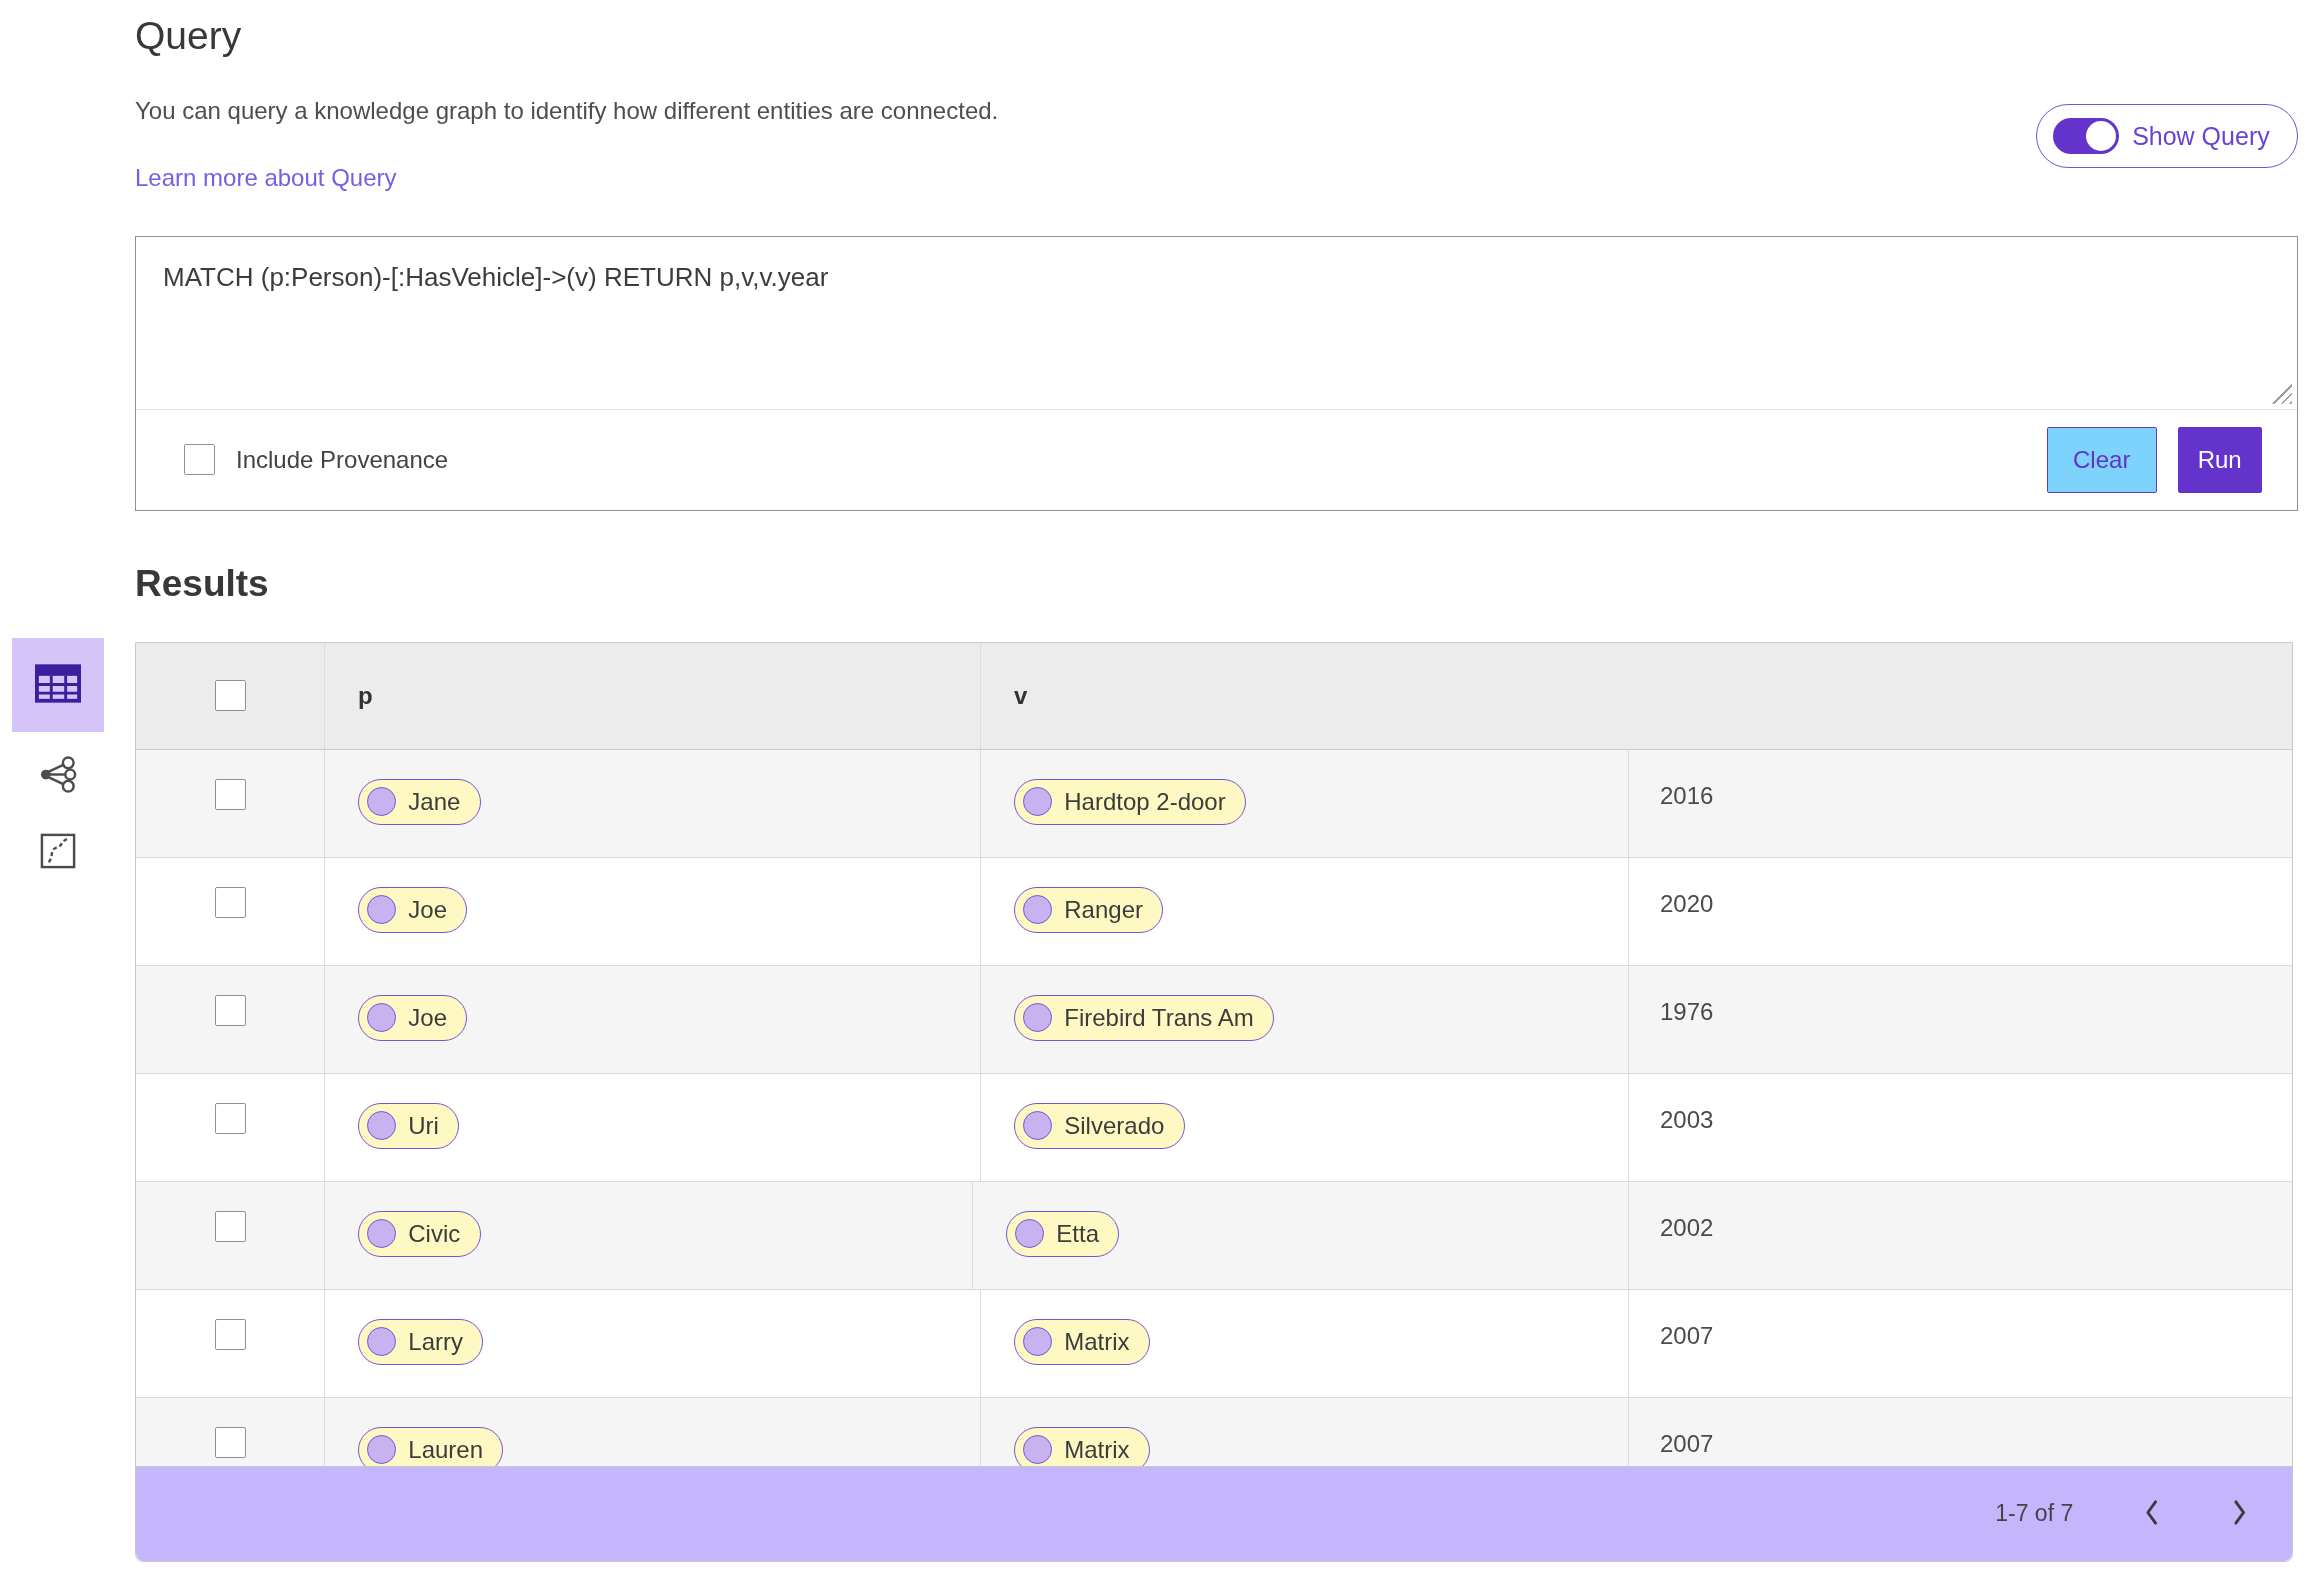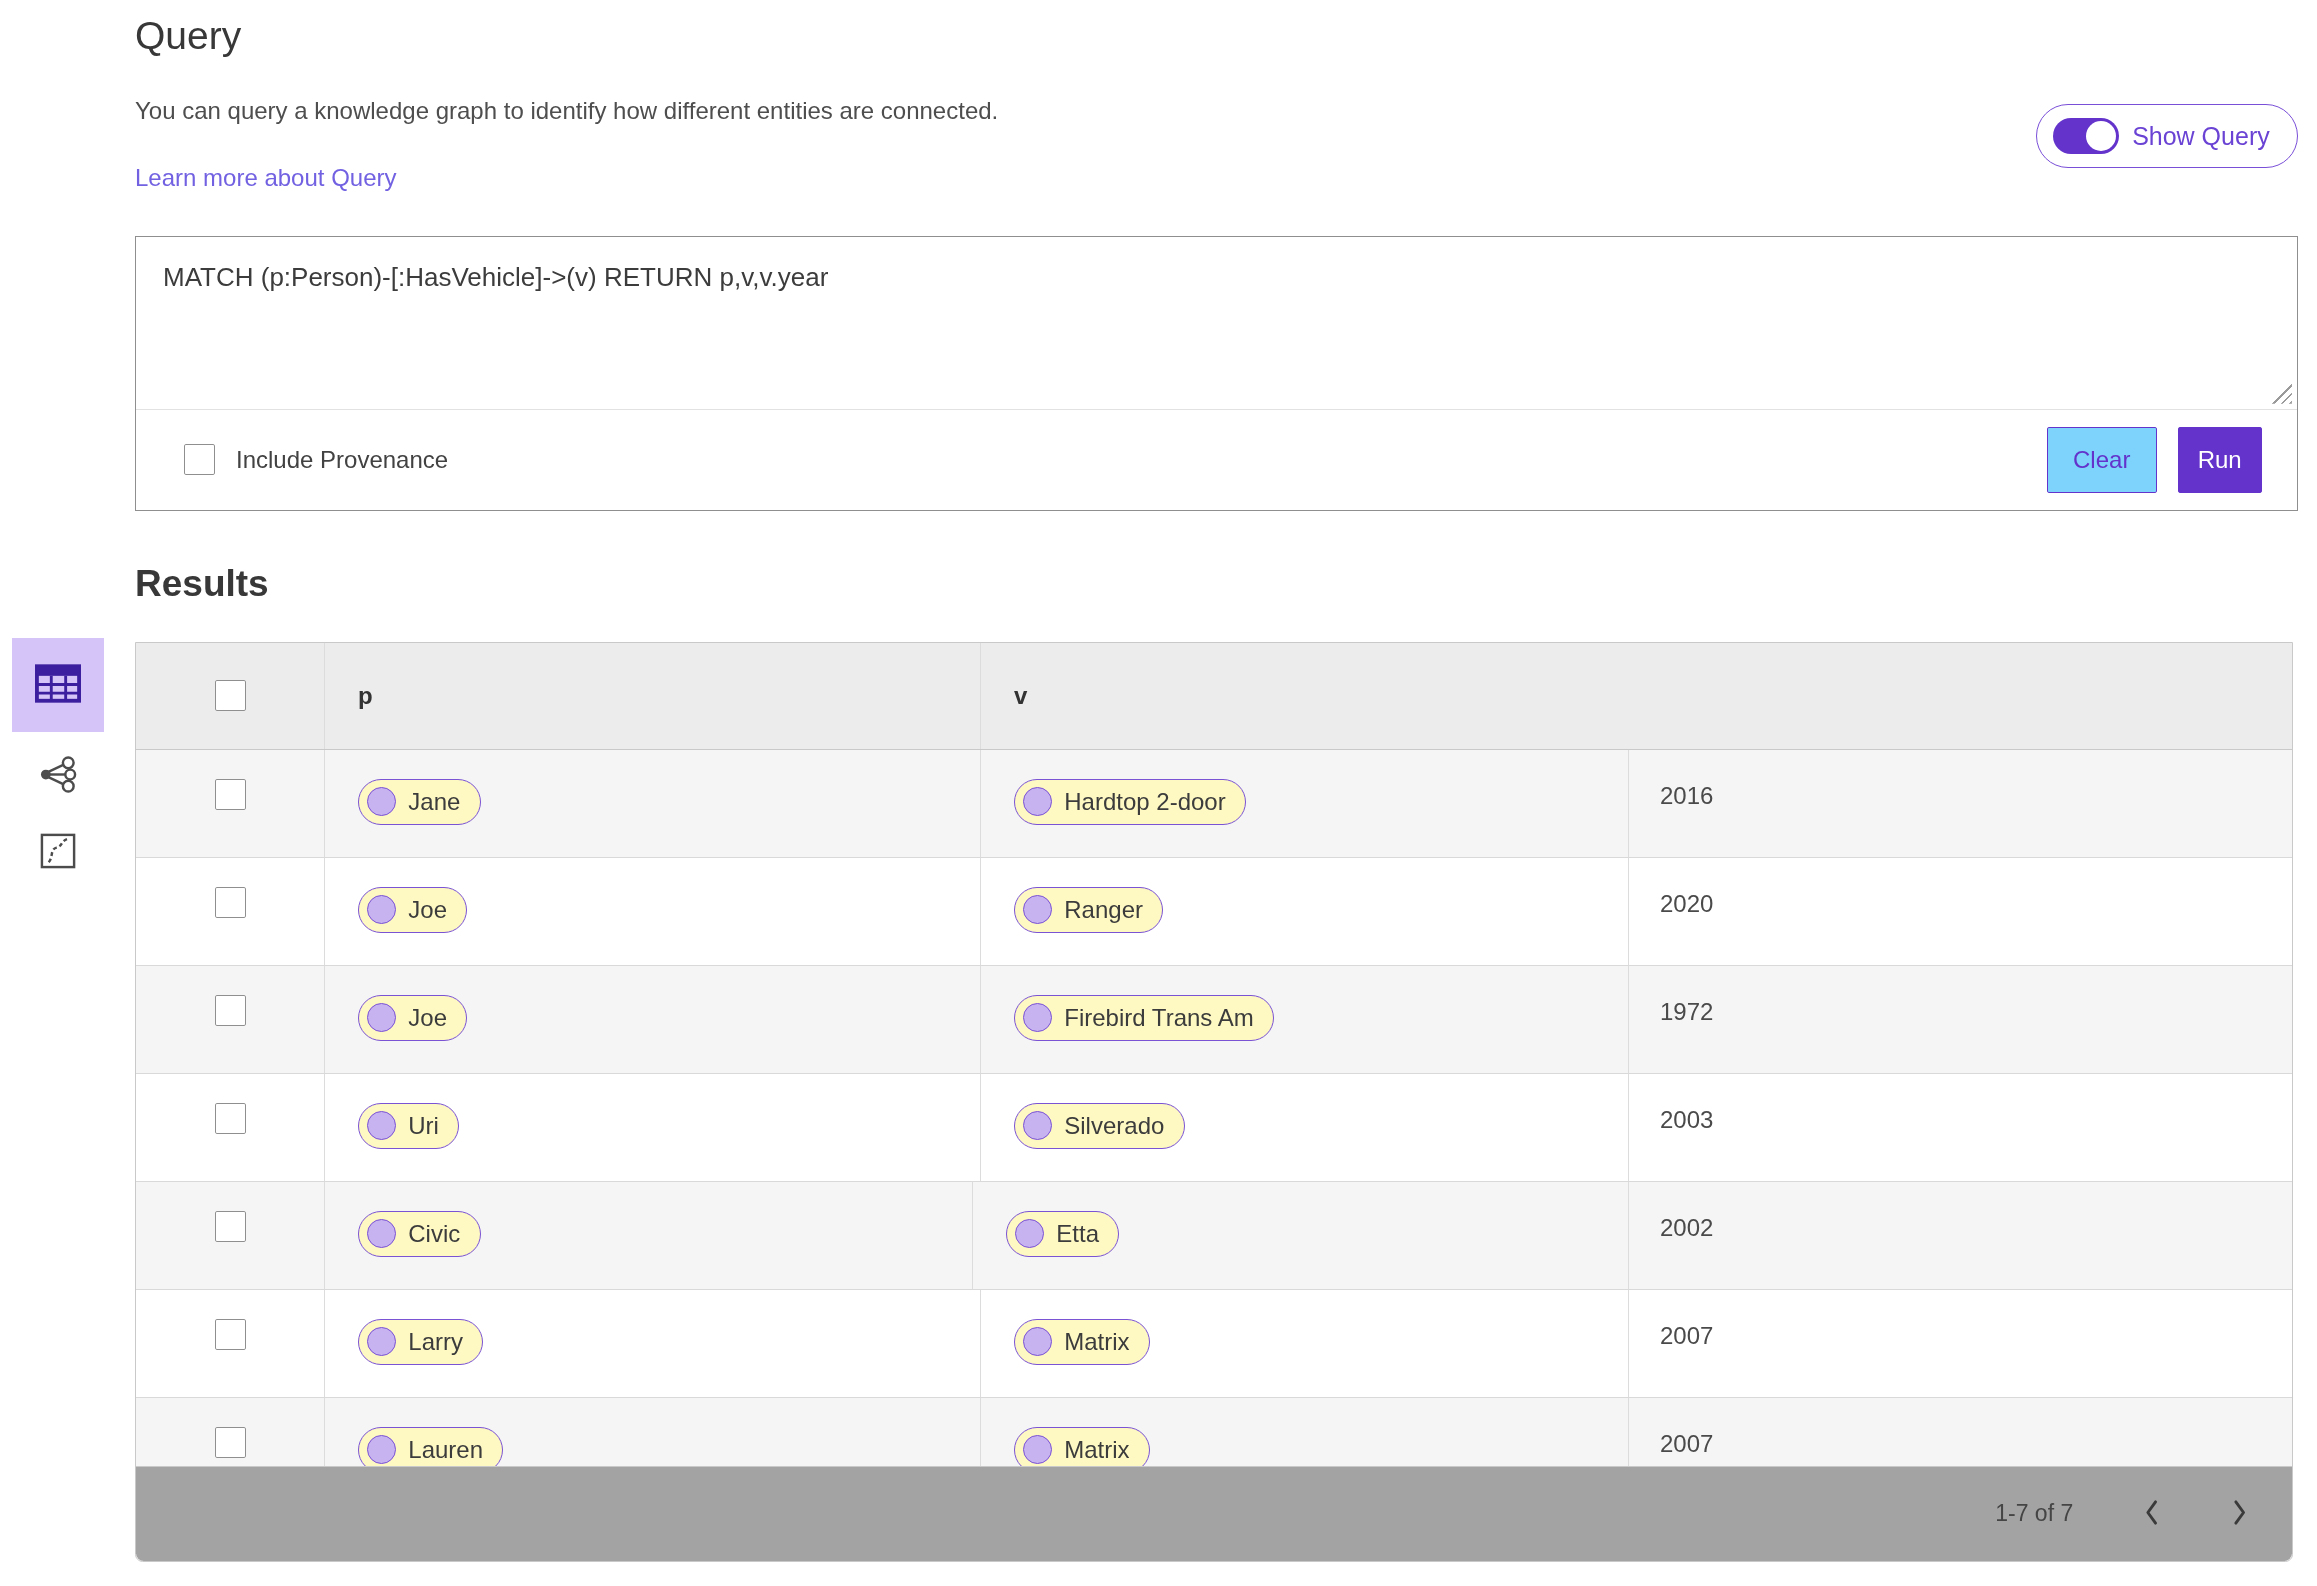--- a/index.html
+++ b/index.html
@@ -82,21 +82,21 @@
   .pill {
     display: inline-flex; align-items: center; gap: 12.6px;
     height: 46px; padding: 0 19.3px 0 7.7px;
     border: 1.9px solid #7a52d4; border-radius: 25px; background: #fef9c3; cursor: pointer;
   }
   .dot { width: 29px; height: 29px; border-radius: 50%; background: #c8b3f1; border: 1.9px solid #7a52d4; flex: 0 0 auto; }
   .pill-label { font-size: 24px; color: #3c3c3c; white-space: nowrap; }
   .year { font-size: 24px; color: #4a4a4a; }
 
   .table-footer {
-    height: 95px; border-top: 1px solid #c9c9c9; background: #a3a3a3;
+    height: 95px; border-top: 1px solid #c9c9c9; background: #c4b5fd;
     display: flex; align-items: center; justify-content: flex-end; gap: 70px;
     padding-right: 44px; font-size: 23px; color: #454545; border-radius: 0 0 7.7px 7.7px;
   }
   .pager-btn { background: none; border: none; cursor: pointer; padding: 0; display: flex; align-items: center; }
 </style>
 </head>
 <body>
 
 <div class="content">
 
@@ -218,21 +218,21 @@
               <span class="checkbox"></span>
             </div>
           <div class="cell c-p"><span class="pill">
                 <span class="dot"></span>
                 <span class="pill-label">Joe</span>
               </span></div>
           <div class="cell c-v"><span class="pill">
                 <span class="dot"></span>
                 <span class="pill-label">Firebird Trans Am</span>
               </span></div>
-          <div class="cell c-year"><span class="year">1972</span></div>
+          <div class="cell c-year"><span class="year">1976</span></div>
         </div>
 
         <div class="trow">
           <div class="cell c-check">
               <span class="checkbox"></span>
             </div>
           <div class="cell c-p"><span class="pill">
                 <span class="dot"></span>
                 <span class="pill-label">Uri</span>
               </span></div>

